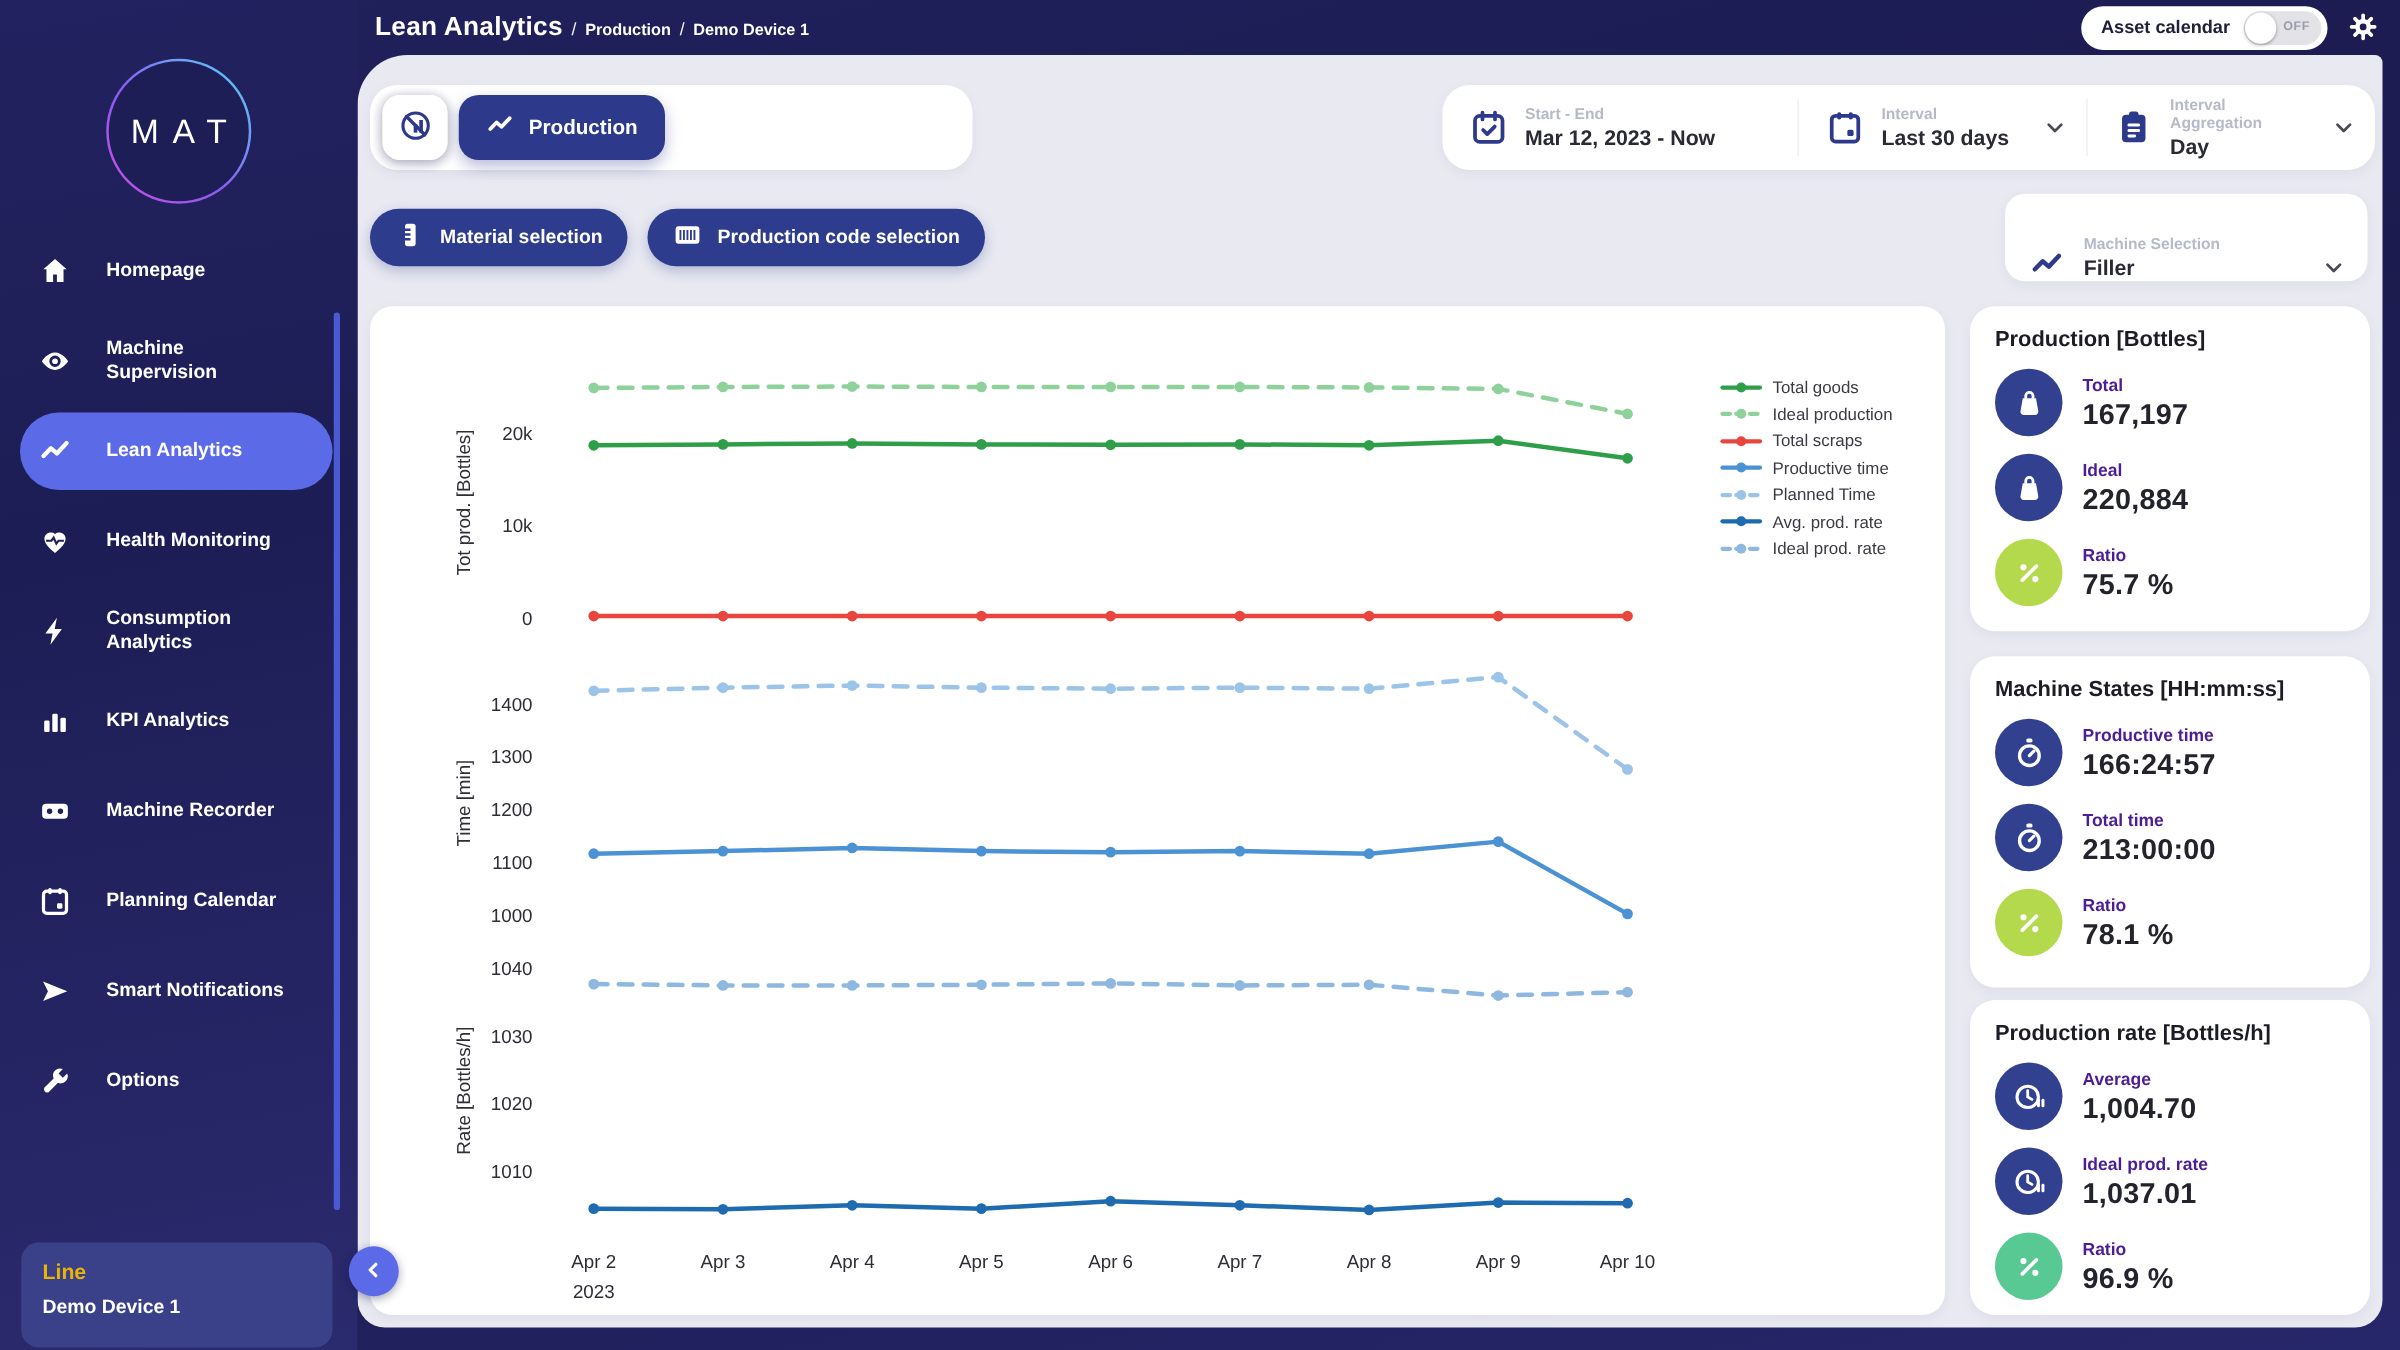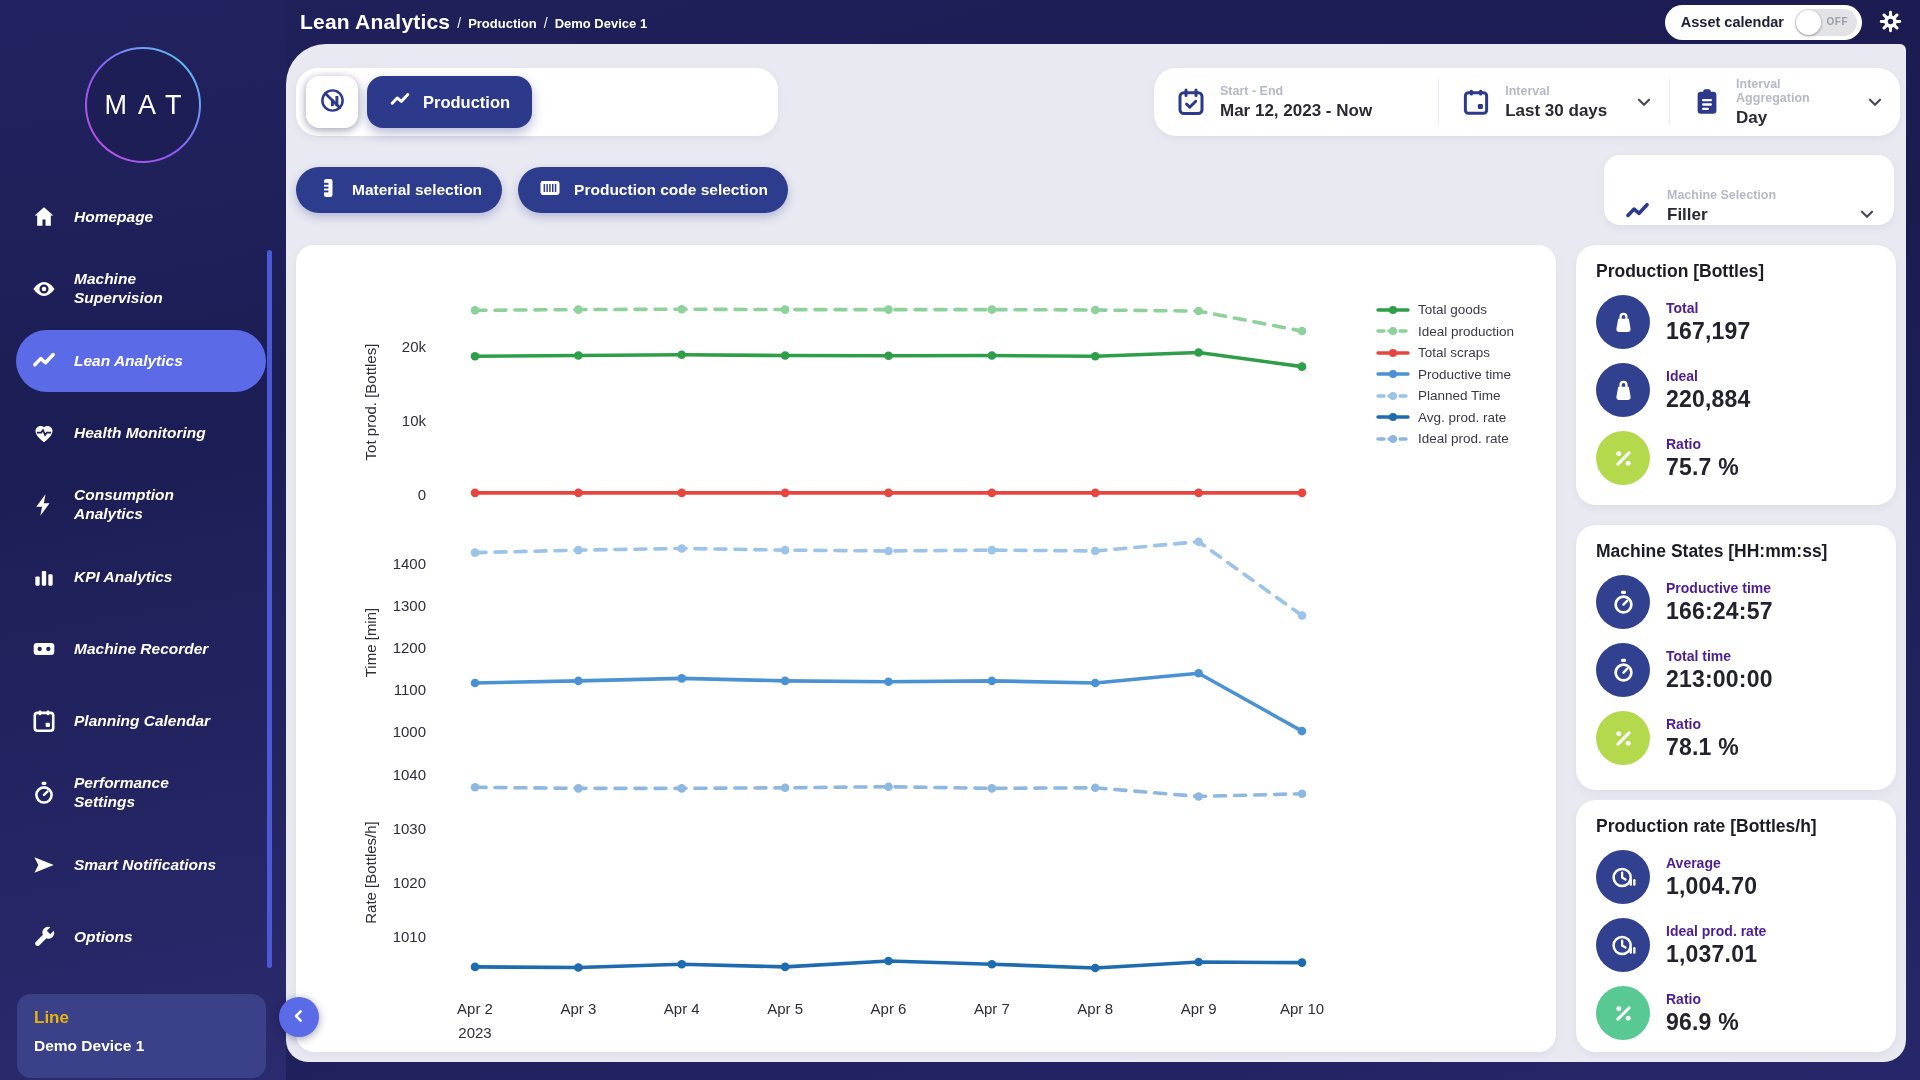--- a/index.html
+++ b/index.html
@@ -11,22 +11,22 @@
   }
   
   .sidebar { position:absolute; left:0; top:0; width:286px; height:1080px;
     background: linear-gradient(170deg,#222260 0%, #1d1d55 40%, #2a2a6e 100%); z-index:3; }
   .logo-ring { position:absolute; left:85px; top:47px; width:116px; height:116px; border-radius:50%;
     background: linear-gradient(to bottom left,#54d9f5,#8a5cf0 55%,#c94fe3); padding:2px; }
   .logo-inner { width:100%; height:100%; border-radius:50%; background:#1e1e57;
     display:flex; align-items:center; justify-content:center; color:#fff;
     font-size:27px; letter-spacing:11px; padding-left:11px; font-weight:400; }
   .nav { position:absolute; top:186px; left:16px; right:20px; }
-  .nav-item { display:flex; align-items:center; gap:17px; height:62px; margin-bottom:10px;
-    padding:0 8px 0 15px; border-radius:31px; cursor:pointer; color:#fff;font-style:italic; }
+  .nav-item { display:flex; align-items:center; gap:28px; height:62px; margin-bottom:10px;
+    padding:0 8px 0 15px; border-radius:31px; cursor:pointer; color:#fff; }
   .nav-item.active { background:#5b6be8; }
   .nav-ic { width:26px; height:26px; flex:0 0 26px; }
   .nav-ic svg { width:26px; height:26px; }
   .nav-label { font-size:15.5px; font-weight:700; line-height:1.22; max-width:155px; }
   .side-track { position:absolute; right:14px; top:250px; width:5px; height:718px;
     background:#4a5ad4; border-radius:3px; }
   .device-panel { position:absolute; left:17px; bottom:2px; width:249px; height:84px;
     border-radius:14px; background:#3a4189; padding:14px 17px; cursor:pointer; }
   .device-label { font-size:17px; font-weight:600; color:#eab308; }
   .device-value { font-size:15.5px; font-weight:600; color:#fff; margin-top:9px; }
@@ -166,28 +166,20 @@
         <span class="nav-label">Machine Recorder</span>
       </div>
       <div class="nav-item">
         <span class="nav-ic"><svg viewBox="0 0 24 24" fill="currentColor" aria-hidden="true">
             <rect x="3.5" y="4.5" width="17" height="16.5" rx="2.5" fill="none" stroke="currentColor" stroke-width="2.4"></rect>
             <rect x="7" y="2.2" width="2.6" height="4.6" rx="1.2"></rect>
             <rect x="14.4" y="2.2" width="2.6" height="4.6" rx="1.2"></rect>
             <rect x="13.5" y="13.5" width="4" height="4" rx="1"></rect>
           </svg></span>
         <span class="nav-label">Planning Calendar</span>
-      </div>
-      <div class="nav-item">
-        <span class="nav-ic"><svg viewBox="0 0 24 24" fill="currentColor" aria-hidden="true">
-            <circle cx="12" cy="13.8" r="7" fill="none" stroke="currentColor" stroke-width="2.4"></circle>
-            <rect x="9.8" y="1.6" width="4.4" height="2.9" rx="1.2"></rect>
-            <path d="M12 13.8l3.2-3.2" fill="none" stroke="currentColor" stroke-width="2.2" stroke-linecap="round"></path>
-          </svg></span>
-        <span class="nav-label">Performance Settings</span>
       </div>
       <div class="nav-item">
         <span class="nav-ic"><svg viewBox="0 0 24 24" fill="currentColor" aria-hidden="true">
             <path d="M3.2 4.8 21 12 3.2 19.2 6.8 12Z"></path>
           </svg></span>
         <span class="nav-label">Smart Notifications</span>
       </div>
       <div class="nav-item">
         <span class="nav-ic"><svg viewBox="0 0 24 24" fill="currentColor" aria-hidden="true">
             <path d="M21 6.3a5.2 5.2 0 0 1-6.8 6.8L8 19.3a2.3 2.3 0 1 1-3.2-3.2l6.2-6.2A5.2 5.2 0 0 1 17.8 3l-3.2 3.2 3.2 3.2L21 6.3Z"></path>

